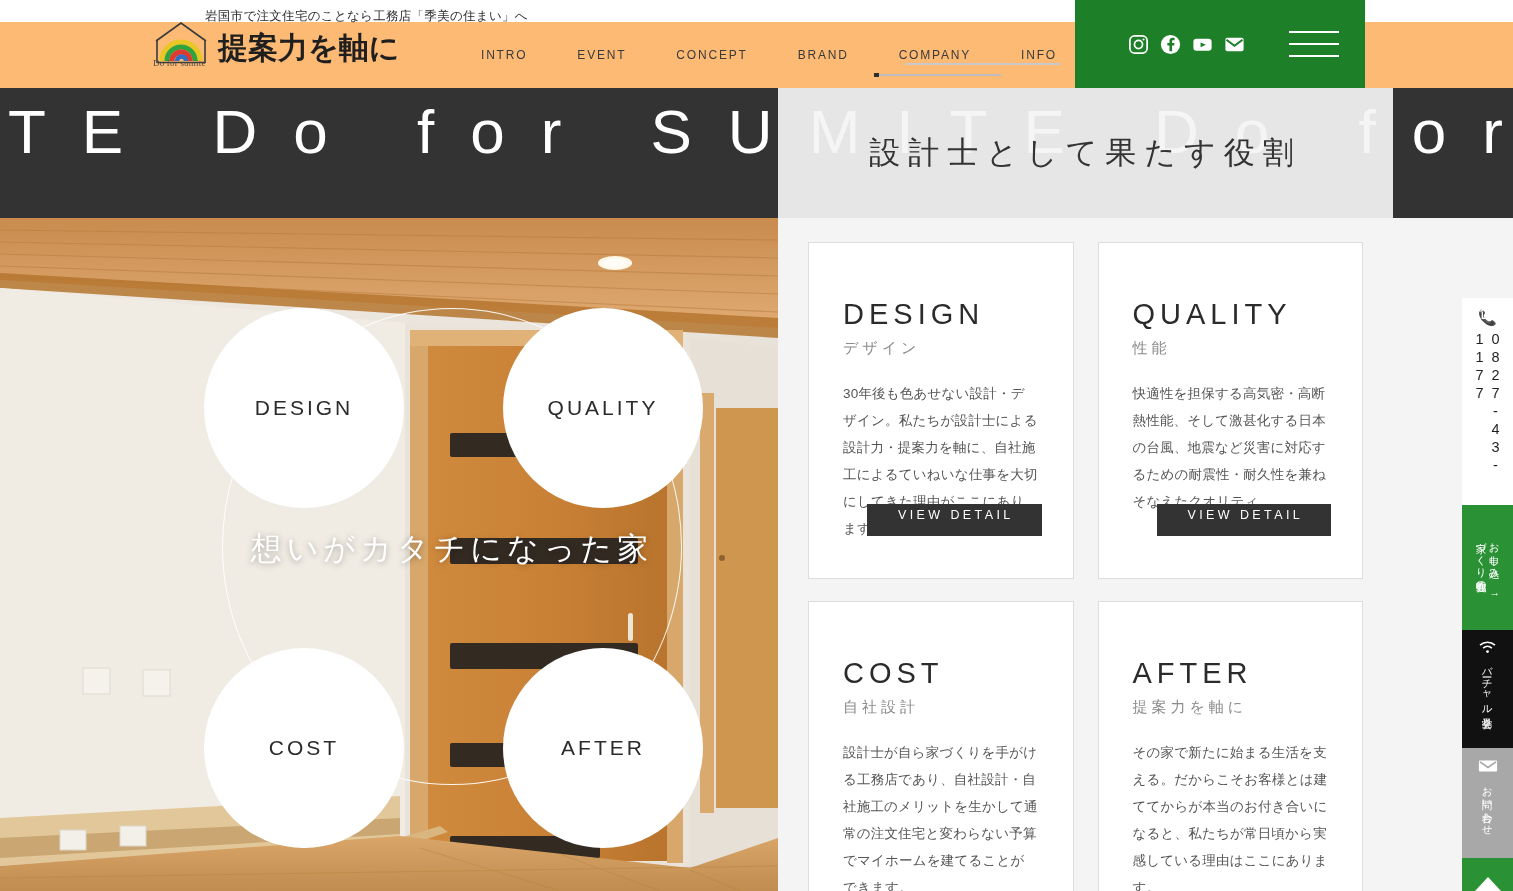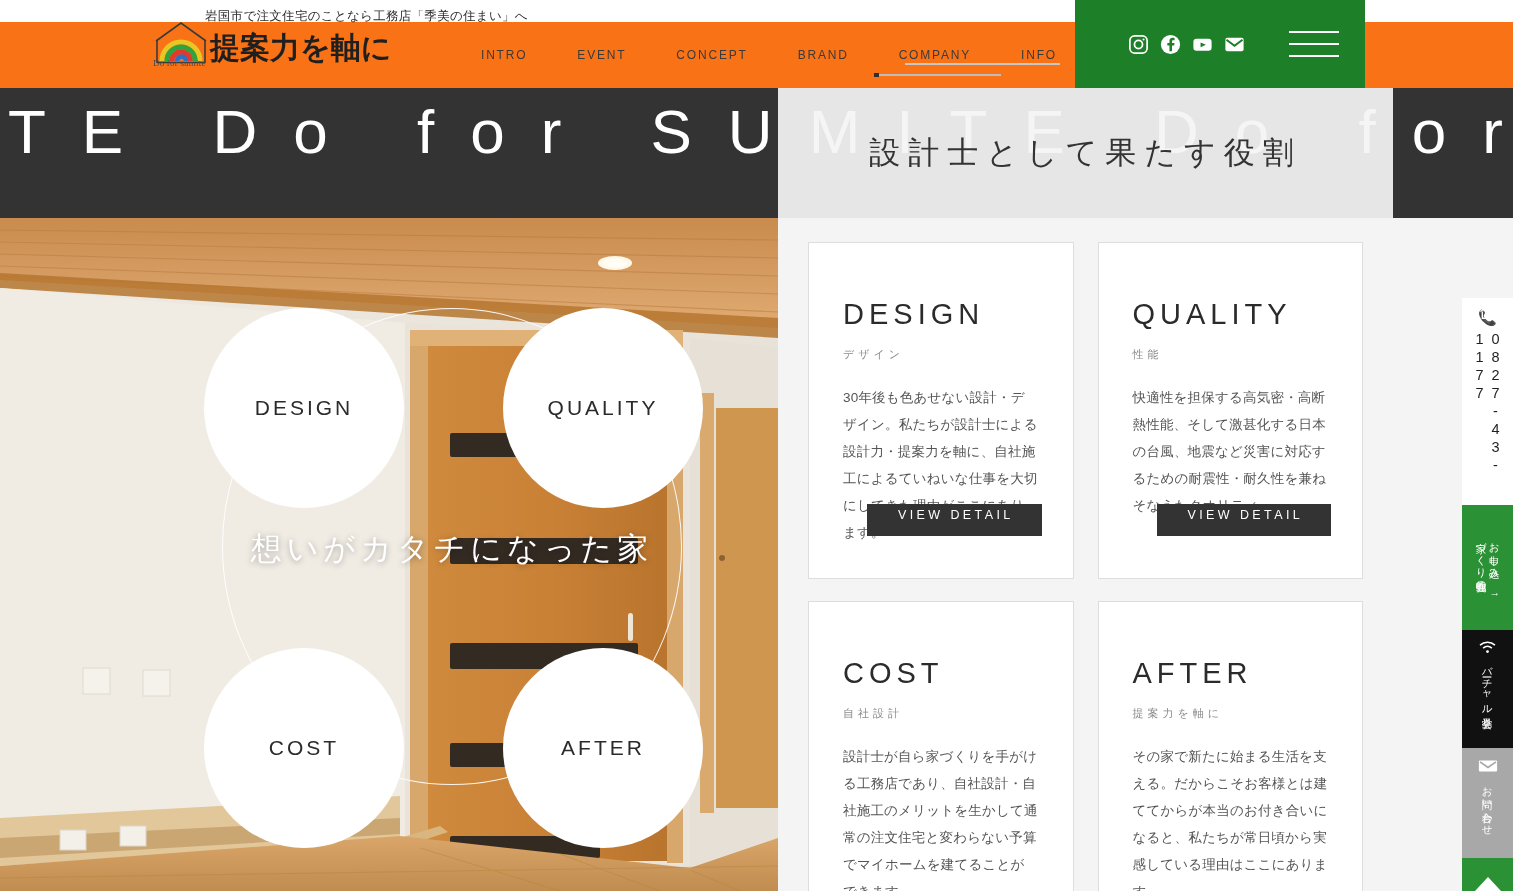--- a/index.html
+++ b/index.html
@@ -18,30 +18,30 @@
 
   
   .top-strip {
     position: absolute; left: 0; top: 0; width: 1513px; height: 22px;
     background: #ffffff; z-index: 40;
   }
 
   
   .header {
     position: absolute; left: 0; top: 22px; width: 1513px; height: 66px;
-    background: #f97316; z-index: 40;
+    background: #fdba74; z-index: 40;
   }
   .tagline {
     position: absolute; left: 205px; top: -14px;
     font-size: 12.5px; color: #2c2c2c; letter-spacing: .3px;
     white-space: nowrap;
   }
   .logo {
     position: absolute; left: 152px; top: -3px;
-    display: flex; align-items: flex-end; gap: 0;
+    display: flex; align-items: flex-end; gap: 8px;
   }
   .logo-mark { position: relative; width: 58px; height: 50px; }
   .logo-mark svg { display: block; }
   .logo-sub {
     position: absolute; left: 1px; bottom: 1px;
     font-family: "Liberation Serif", "DejaVu Serif", serif;
     font-size: 9px; color: #4a4a4a; letter-spacing: .2px;
     white-space: nowrap;
   }
   .logo-text {
@@ -167,22 +167,22 @@
   .card {
     background: #ffffff; border: 1px solid #dddddd;
     padding: 56px 34px 0 34px;
     position: relative; overflow: hidden;
   }
   .card h2 {
     font-size: 29px; font-weight: 400; color: #2b2b2b;
     letter-spacing: 5px; line-height: 1.1; white-space: nowrap;
   }
   .card .sub {
-    font-size: 11px; color: #8b8b8b; letter-spacing: 4px;
-    margin-top: 16px;
+    font-size: 15px; color: #8b8b8b; letter-spacing: 4px;
+    margin-top: 8px;
   }
   .card p.body {
     margin-top: 22px;
     font-size: 13.5px; color: #555555; line-height: 2.0;
     letter-spacing: .2px;
   }
   .card .btn {
     position: absolute; left: 58px; bottom: 42px;
     background: #333333; color: #ffffff;
     font-size: 12.5px; letter-spacing: 3.4px;

